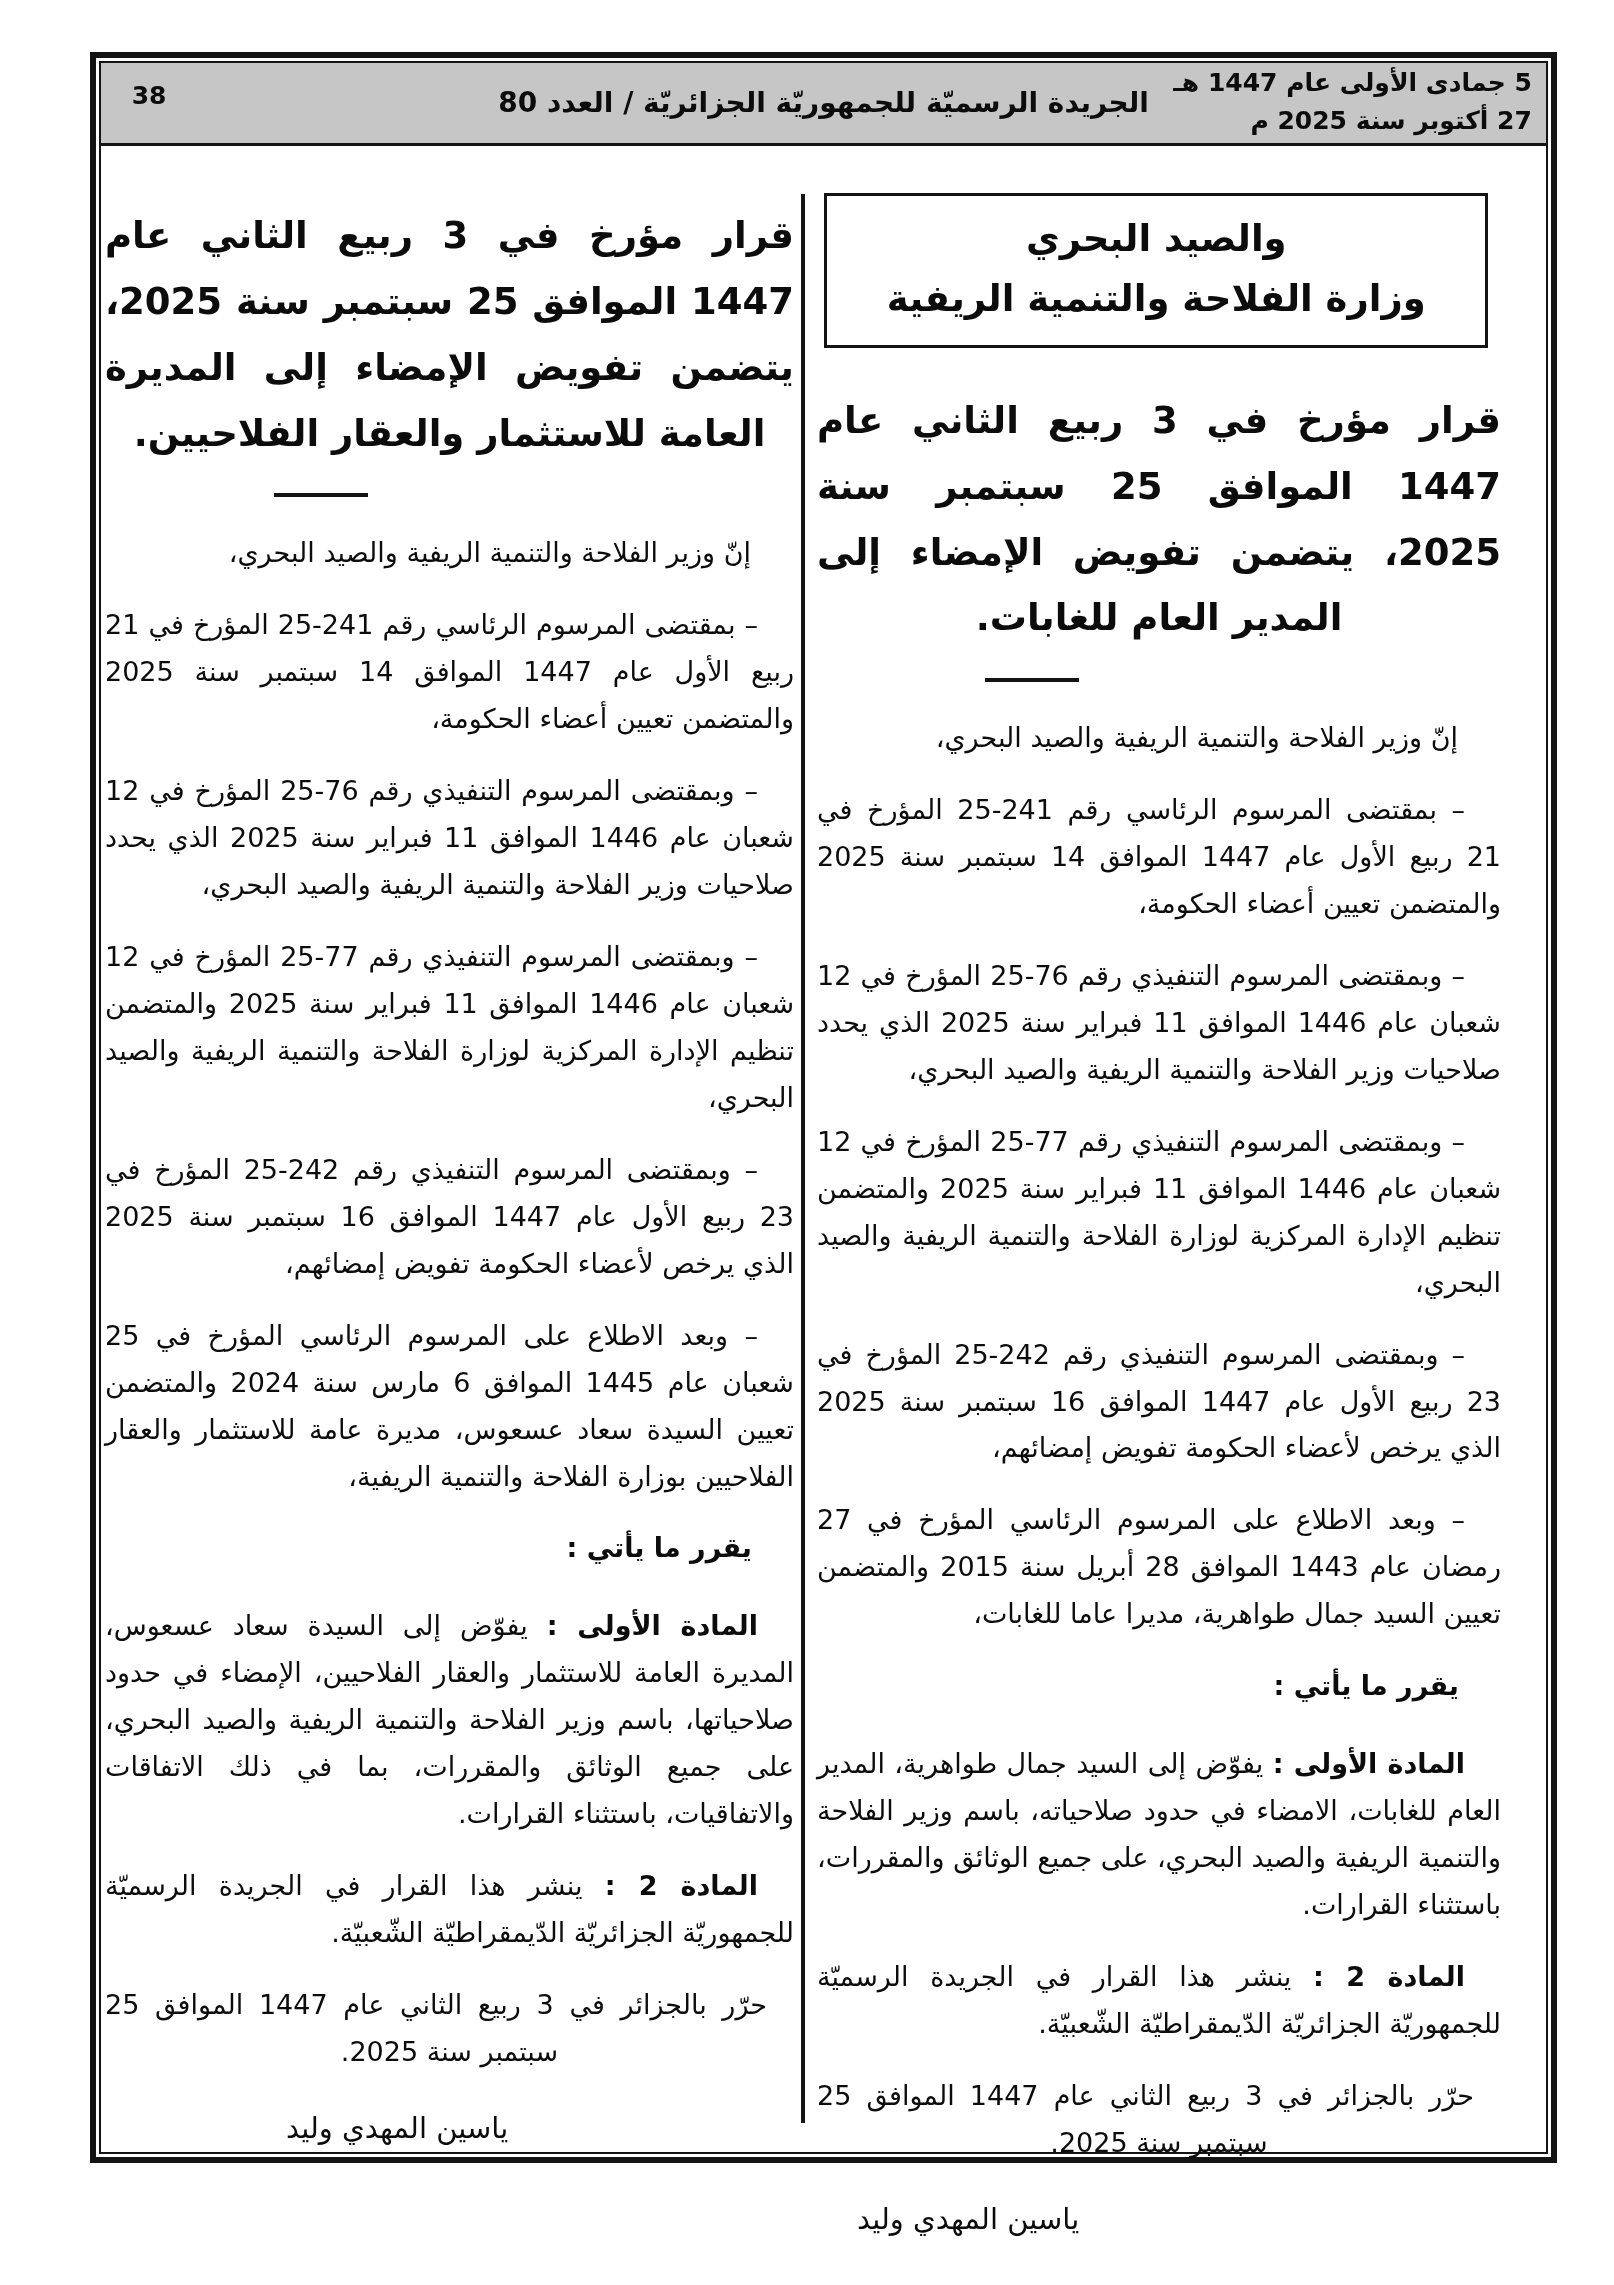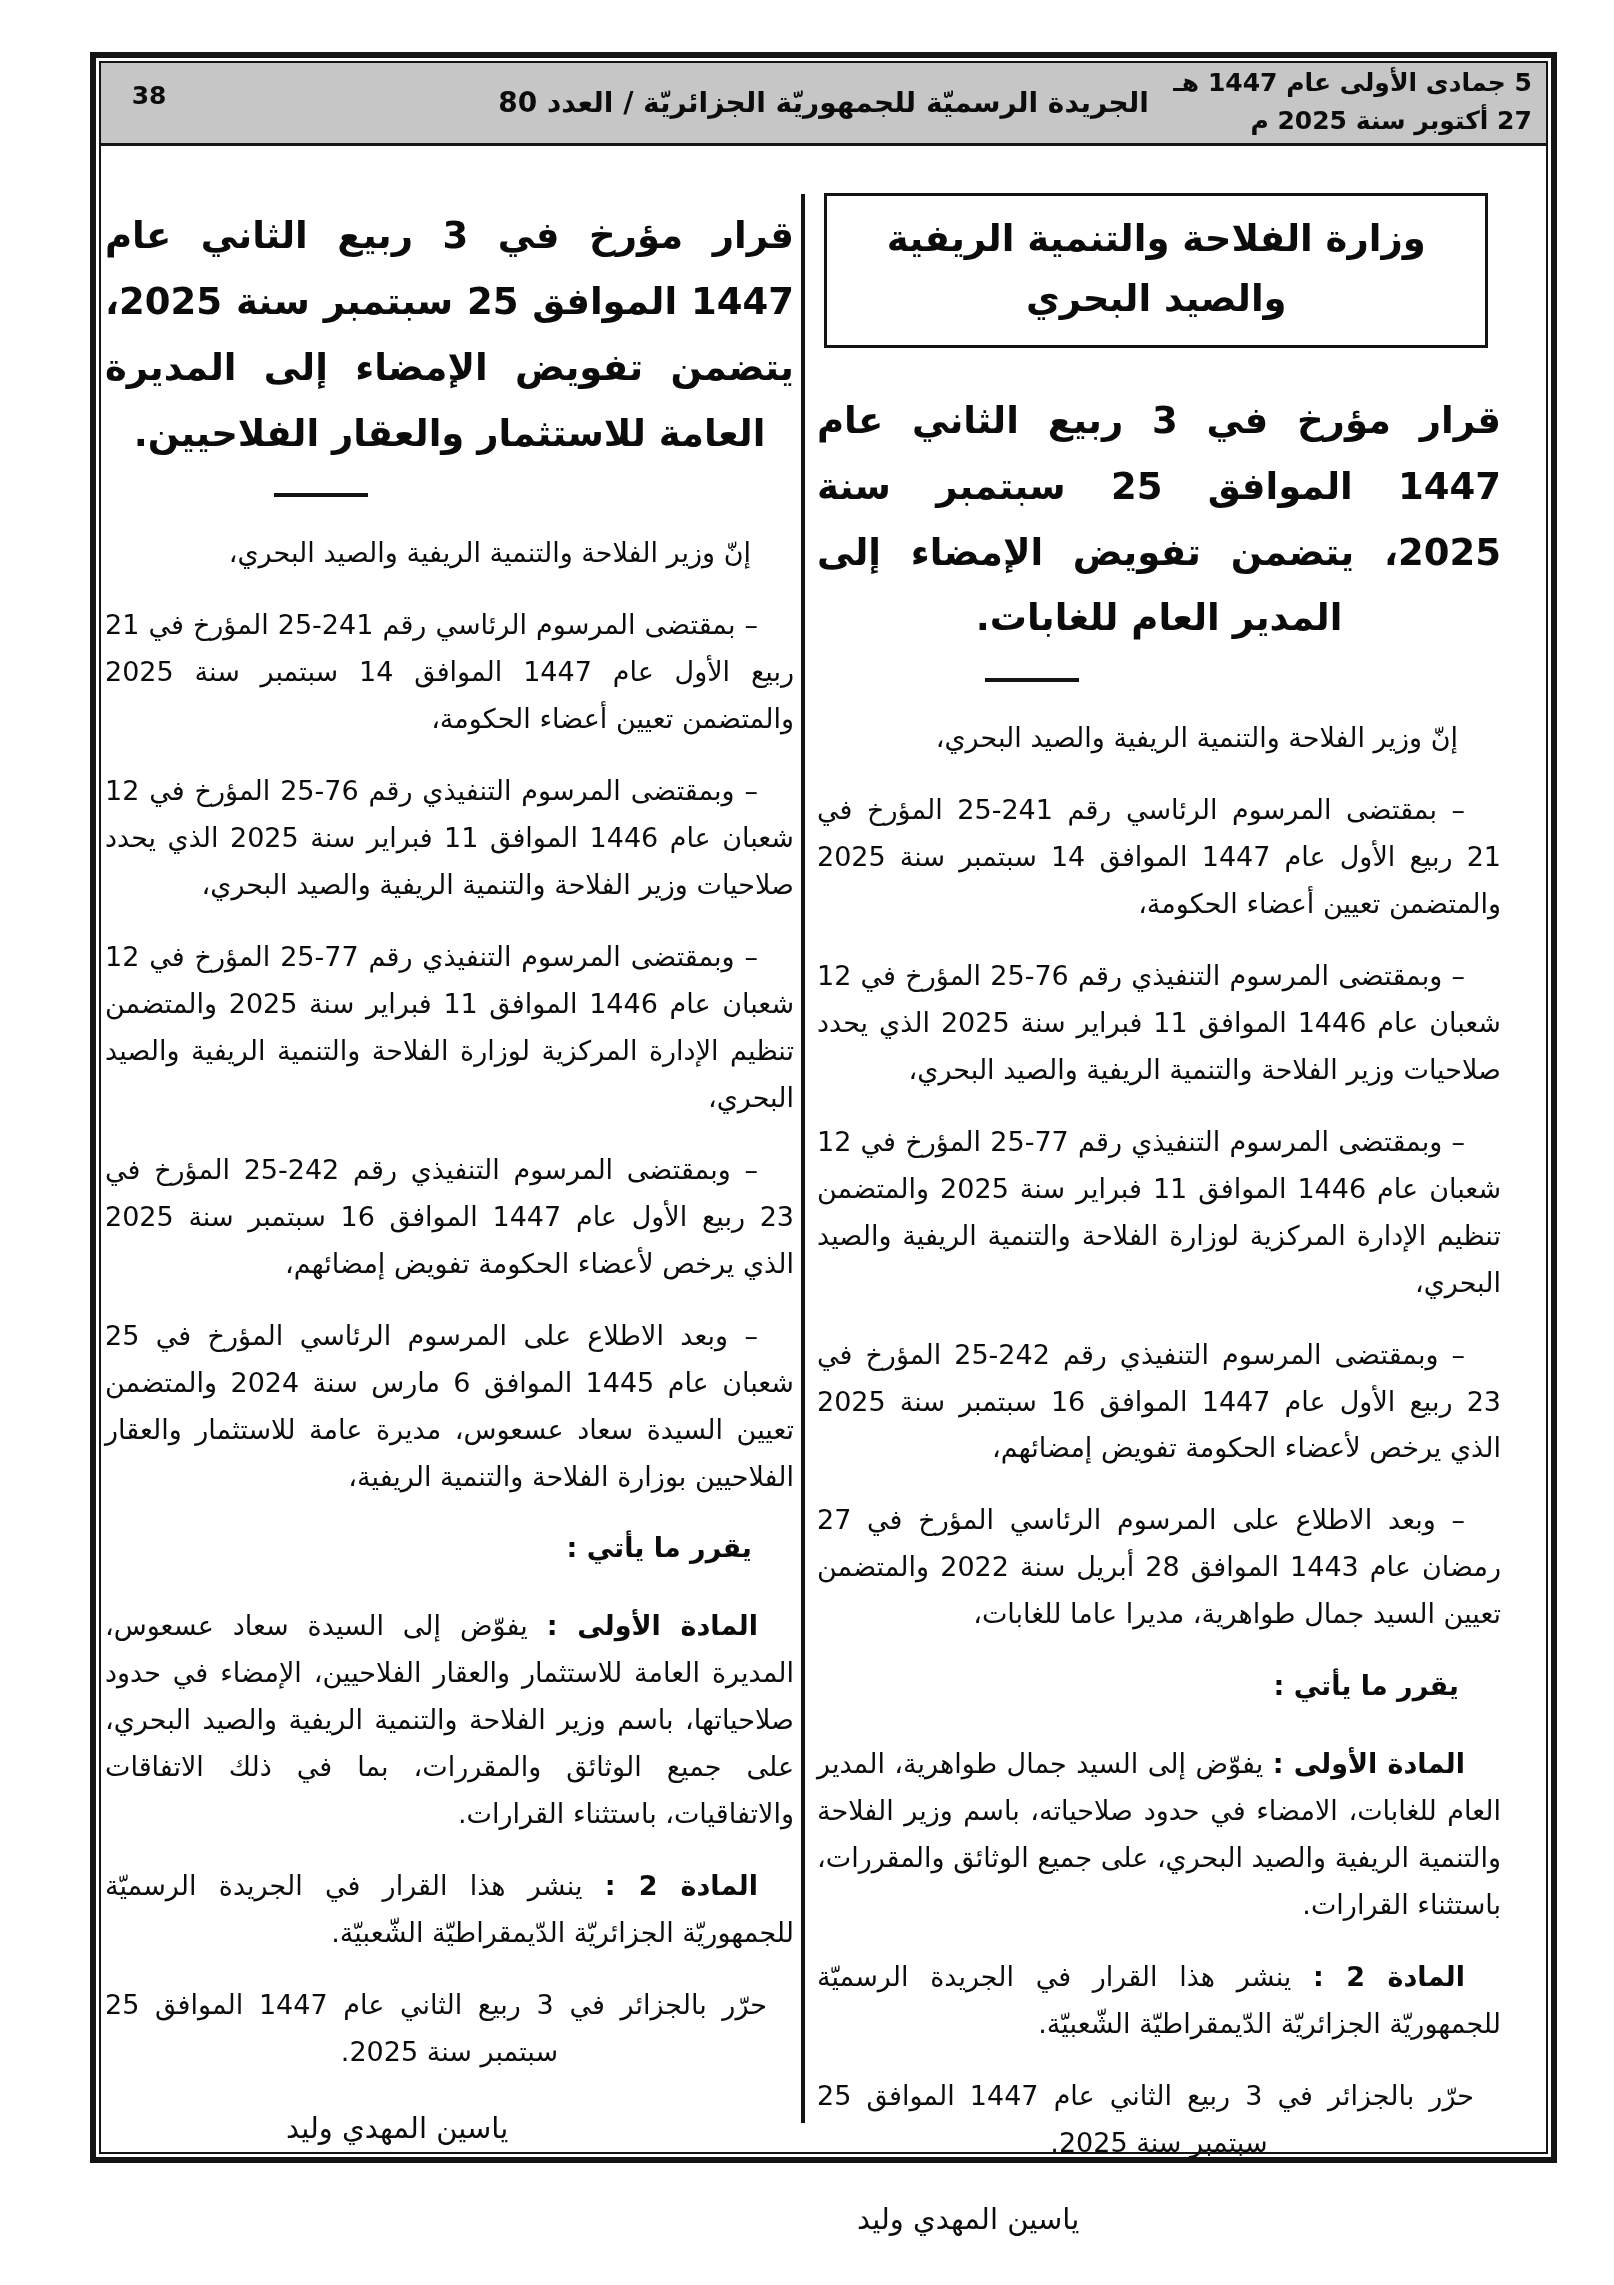--- a/index.html
+++ b/index.html
@@ -149,34 +149,34 @@
         <div class="mh-title">الجريدة الرسميّة للجمهوريّة الجزائريّة / العدد 80</div>
         <div class="mh-page">38</div>
       </header>
     </div>
   </div>
 
   <div class="divider"></div>
 
   <section class="col col-right">
     <div class="ministry-box">
+      <div>والصيد البحري</div>
       <div>وزارة الفلاحة والتنمية الريفية</div>
-      <div>والصيد البحري</div>
     </div>
 
     <p class="decree-title">قرار مؤرخ في 3 ربيع الثاني عام 1447 الموافق 25 سبتمبر سنة 2025، يتضمن تفويض الإمضاء إلى المدير العام للغابات.</p>
     <div class="rule"></div>
 
     <p class="intro">إنّ وزير الفلاحة والتنمية الريفية والصيد البحري،</p>
 
     <p class="visa">– بمقتضى المرسوم الرئاسي رقم 241-25 المؤرخ في 21 ربيع الأول عام 1447 الموافق 14 سبتمبر سنة 2025 والمتضمن تعيين أعضاء الحكومة،</p>
     <p class="visa">– وبمقتضى المرسوم التنفيذي رقم 76-25 المؤرخ في 12 شعبان عام 1446 الموافق 11 فبراير سنة 2025 الذي يحدد صلاحيات وزير الفلاحة والتنمية الريفية والصيد البحري،</p>
     <p class="visa">– وبمقتضى المرسوم التنفيذي رقم 77-25 المؤرخ في 12 شعبان عام 1446 الموافق 11 فبراير سنة 2025 والمتضمن تنظيم الإدارة المركزية لوزارة الفلاحة والتنمية الريفية والصيد البحري،</p>
     <p class="visa">– وبمقتضى المرسوم التنفيذي رقم 242-25 المؤرخ في 23 ربيع الأول عام 1447 الموافق 16 سبتمبر سنة 2025 الذي يرخص لأعضاء الحكومة تفويض إمضائهم،</p>
-    <p class="visa">– وبعد الاطلاع على المرسوم الرئاسي المؤرخ في 27 رمضان عام 1443 الموافق 28 أبريل سنة 2022 والمتضمن تعيين السيد جمال طواهرية، مديرا عاما للغابات،</p>
+    <p class="visa">– وبعد الاطلاع على المرسوم الرئاسي المؤرخ في 27 رمضان عام 1443 الموافق 28 أبريل سنة 2015 والمتضمن تعيين السيد جمال طواهرية، مديرا عاما للغابات،</p>
 
     <p class="decides">يقرر ما يأتي :</p>
 
     <p class="article">
       <b class="lead">المادة الأولى :</b>
       <span>يفوّض إلى السيد جمال طواهرية، المدير العام للغابات، الامضاء في حدود صلاحياته، باسم وزير الفلاحة والتنمية الريفية والصيد البحري، على جميع الوثائق والمقررات، باستثناء القرارات.</span>
     </p>
     <p class="article">
       <b class="lead">المادة 2 :</b>
       <span>ينشر هذا القرار في الجريدة الرسميّة للجمهوريّة الجزائريّة الدّيمقراطيّة الشّعبيّة.</span>

